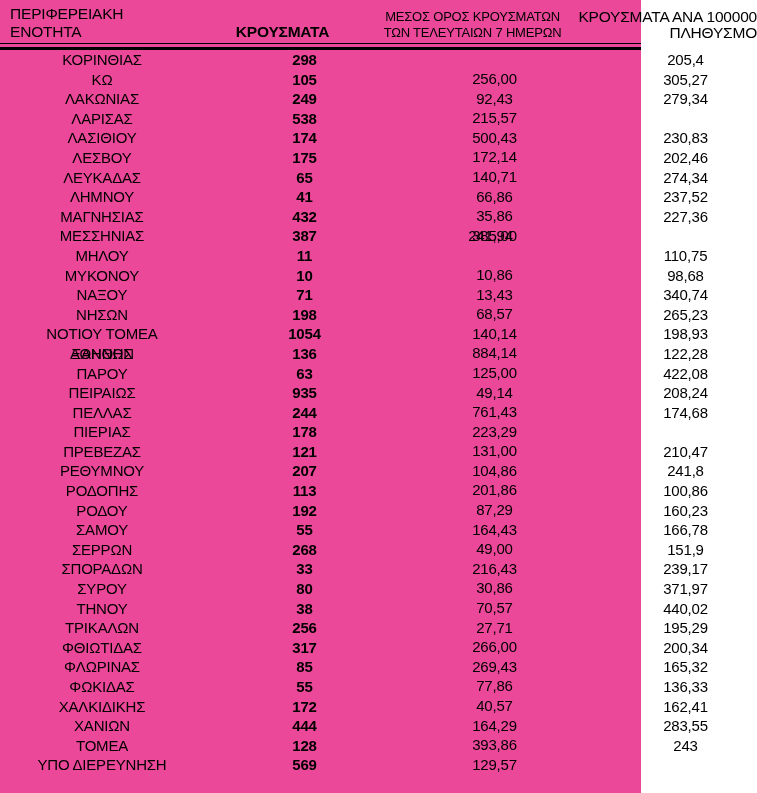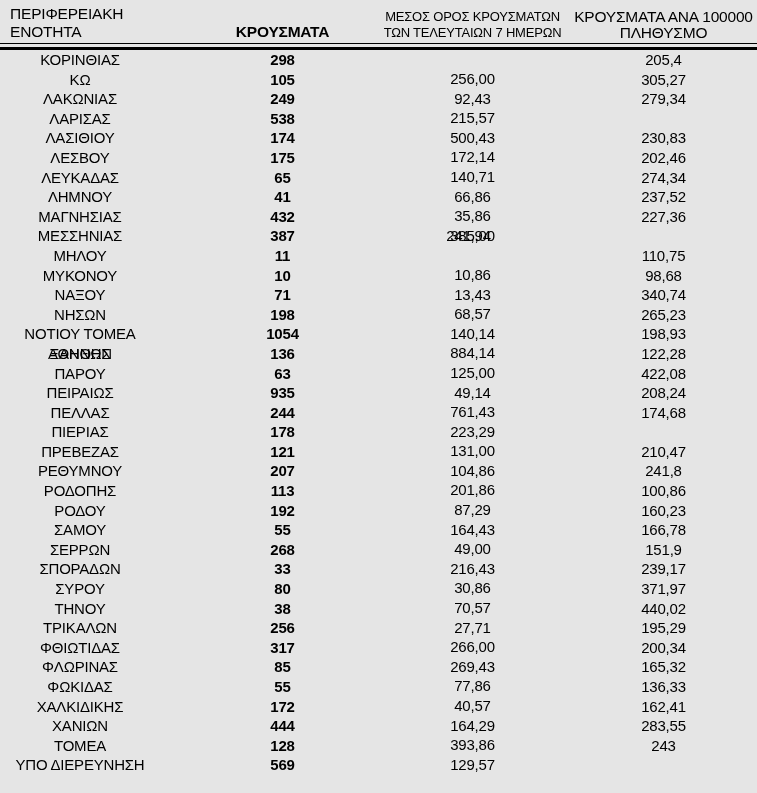--- a/index.html
+++ b/index.html
@@ -10,37 +10,37 @@
     width: 757px;
     height: 793px;
     background: #ffffff;
     overflow: hidden;
     font-family: "Liberation Sans", sans-serif;
     color: #000000;
     -webkit-font-smoothing: antialiased;
   }
   .page {
     position: relative;
-    width: 757px;
+    width: 641px;
     height: 793px;
-    background: #e5e5e5;
+    background: #ec4899;
   }
   
   .header {
     display: flex;
     align-items: flex-end;
     height: 43px;
     box-sizing: border-box;
     padding-bottom: 2px;
   }
   .cell { box-sizing: border-box; flex: none; }
   .c1 { width: 190px; }
   .c2 { width: 185px; text-align: center; font-weight: bold; }
   .c3 { width: 195px; text-align: center; margin-top: 19px; }
-  .c4 { width: 187px; text-align: center; }
+  .c4 { width: 187px; text-align: right; }
 
   .h1 {
     padding-left: 10px;
     font-size: 15.5px;
     letter-spacing: -0.2px;
     text-align: left;
   }
   .h2 {
     font-size: 15.5px;
     letter-spacing: -0.2px;
@@ -66,20 +66,21 @@
   .row {
     display: flex;
     height: 19.6px;
     line-height: 19.6px;
     font-size: 15px;
     letter-spacing: -0.2px;
   }
   .row .c1 {
     text-align: center;
     padding-right: 30px; 
+    margin-left: 22px;
   }
   .row .c2, .row .c3, .row .c4 { text-align: center; }
 </style>
 </head>
 <body>
 
 <div class="page">
 
   <div class="header">
     <div class="cell c1 h1">ΠΕΡΙΦΕΡΕΙΑΚΗ ΕΝΟΤΗΤΑ</div>

